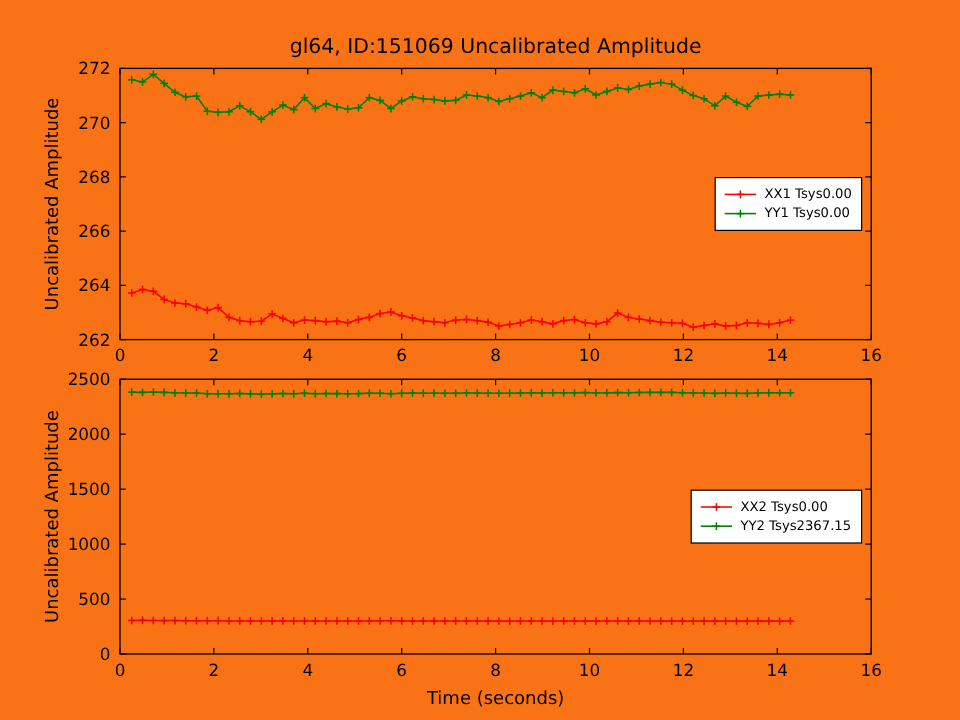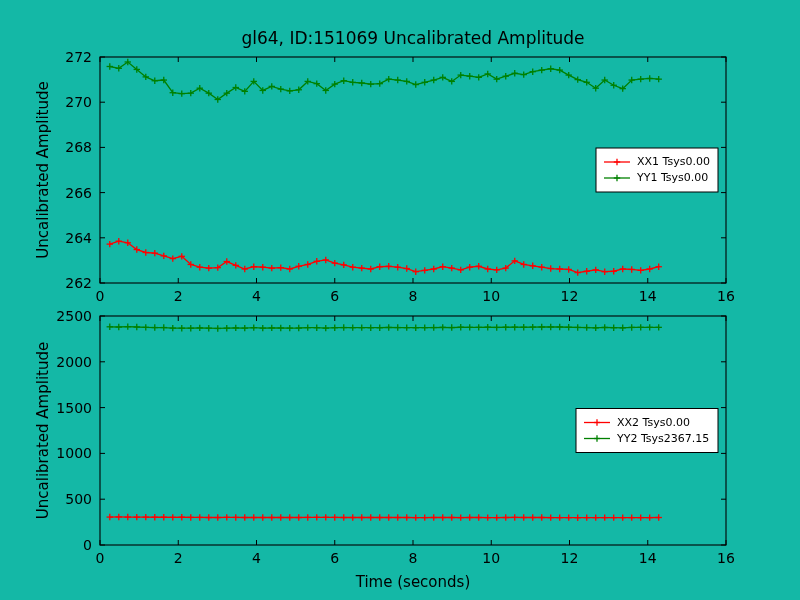--- a/index.html
+++ b/index.html
@@ -10,21 +10,21 @@
   body {
     width: 800px;
     height: 600px;
     font-family: "DejaVu Sans", sans-serif;
     overflow: hidden;
   }
   #figure {
     position: relative;
     width: 800px;
     height: 600px;
-    background: #14b8a6;
+    background: #f97316;
   }
   #figure svg {
     display: block;
   }
   .tick-mark {
     stroke: #000000;
     stroke-width: 1.0;
   }
   .tick-label {
     font-family: "DejaVu Sans", sans-serif;

